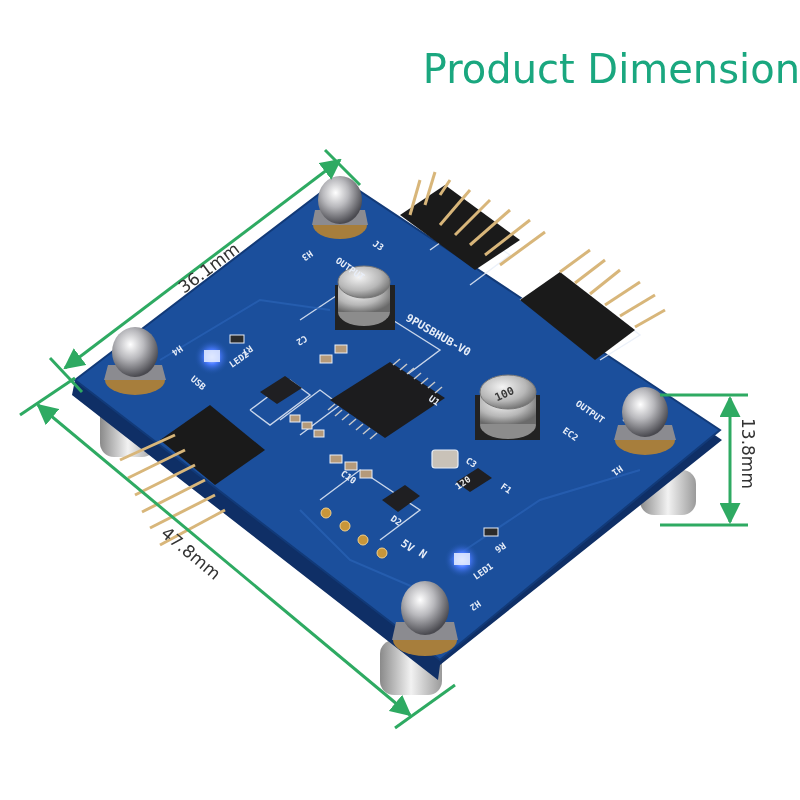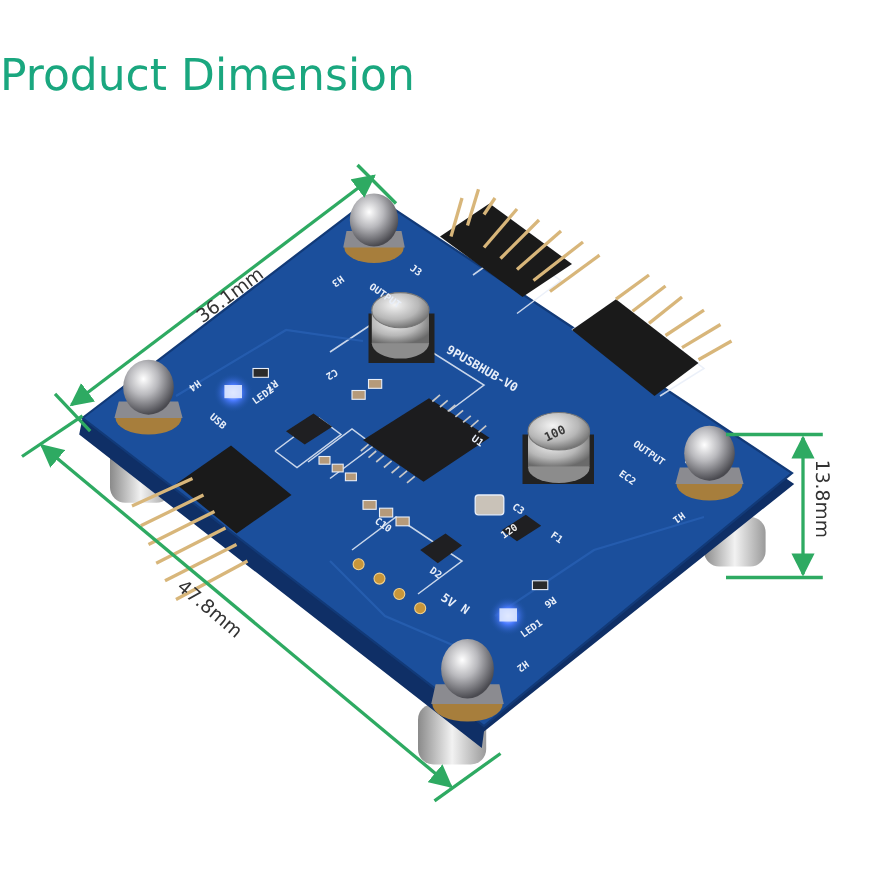--- a/index.html
+++ b/index.html
@@ -1,18 +1,18 @@
 <!DOCTYPE html>
 <html><head>
 <meta charset="utf-8">
 <style>
   html, body { margin: 0; padding: 0; background: #ffffff; }
   body { width: 800px; height: 800px; position: relative; overflow: hidden; font-family: "DejaVu Sans", sans-serif; }
   .title {
-    position: absolute; left: 0; top: 46px; width: 800px; text-align: left;
+    position: absolute; left: 0; top: 46px; width: 800px; text-align: right;
     font-family: "DejaVu Sans", sans-serif; font-size: 40px; color: #1aa77f; letter-spacing: 0px;
   }
   svg.scene { position: absolute; left: 0; top: 0; }
   .dim-label { font-family: "DejaVu Sans", sans-serif; font-size: 17px; fill: #333333; }
   .silk { font-family: "DejaVu Sans Mono", monospace; font-size: 9px; fill: #e8eef8; font-weight: bold; }
   .silk-big { font-family: "DejaVu Sans Mono", monospace; font-size: 11px; fill: #e8eef8; font-weight: bold; }
 </style>
 </head>
 <body>
 

